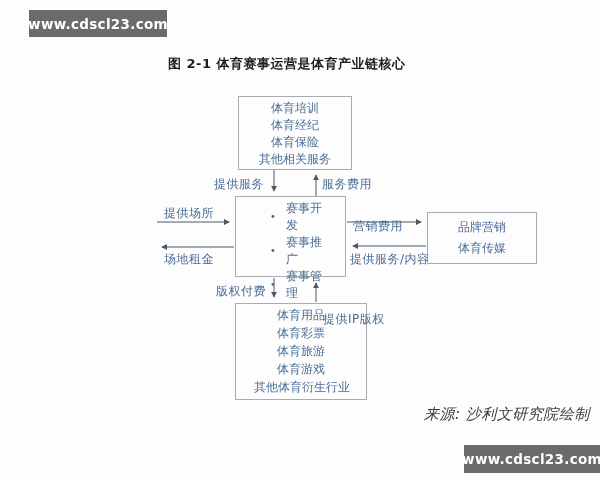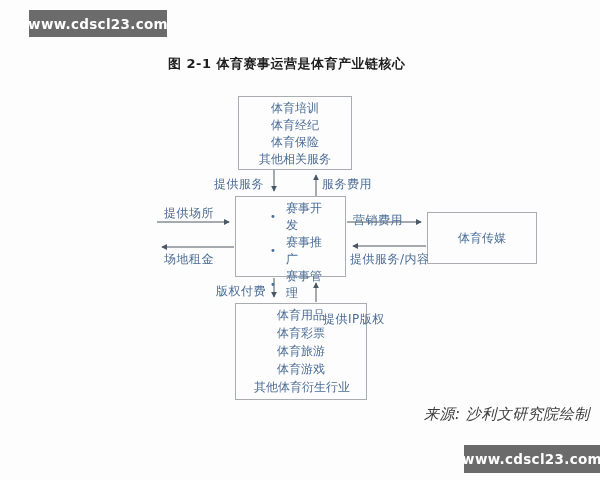--- a/index.html
+++ b/index.html
@@ -84,36 +84,37 @@
       <span>赛事推广</span>
     </div>
     <div class="bullet-row">
       <span class="bullet-dot">•</span>
       <span>赛事管理</span>
     </div>
   </div>
 
 
   <div class="box box-right">
+    <div class="bl">品牌营销</div>
     <div class="bl">体育传媒</div>
   </div>
 
   <div class="box box-bottom">
     <div class="bl">体育用品</div>
     <div class="bl">体育彩票</div>
     <div class="bl">体育旅游</div>
     <div class="bl">体育游戏</div>
     <div class="bl">其他体育衍生行业</div>
   </div>
 
   <div class="arrow-label" style="left:214px;top:176px;">提供服务</div>
   <div class="arrow-label" style="left:322px;top:176px;">服务费用</div>
   <div class="arrow-label" style="left:164px;top:205px;">提供场所</div>
   <div class="arrow-label" style="left:164px;top:251px;">场地租金</div>
-  <div class="arrow-label" style="left:353px;top:212px;">营销费用</div>
+  <div class="arrow-label" style="left:353px;top:218px;">营销费用</div>
   <div class="arrow-label" style="left:350px;top:251px;">提供服务/内容</div>
   <div class="arrow-label" style="left:216px;top:283px;">版权付费</div>
   <div class="arrow-label" style="left:323px;top:283px;margin-top:28px;">提供IP版权</div>
 
   <div class="src-note">来源: 沙利文研究院绘制</div>
 
   <div class="badge badge-bottom">
     <span>www.cdscl23.com</span>
   </div>
 

